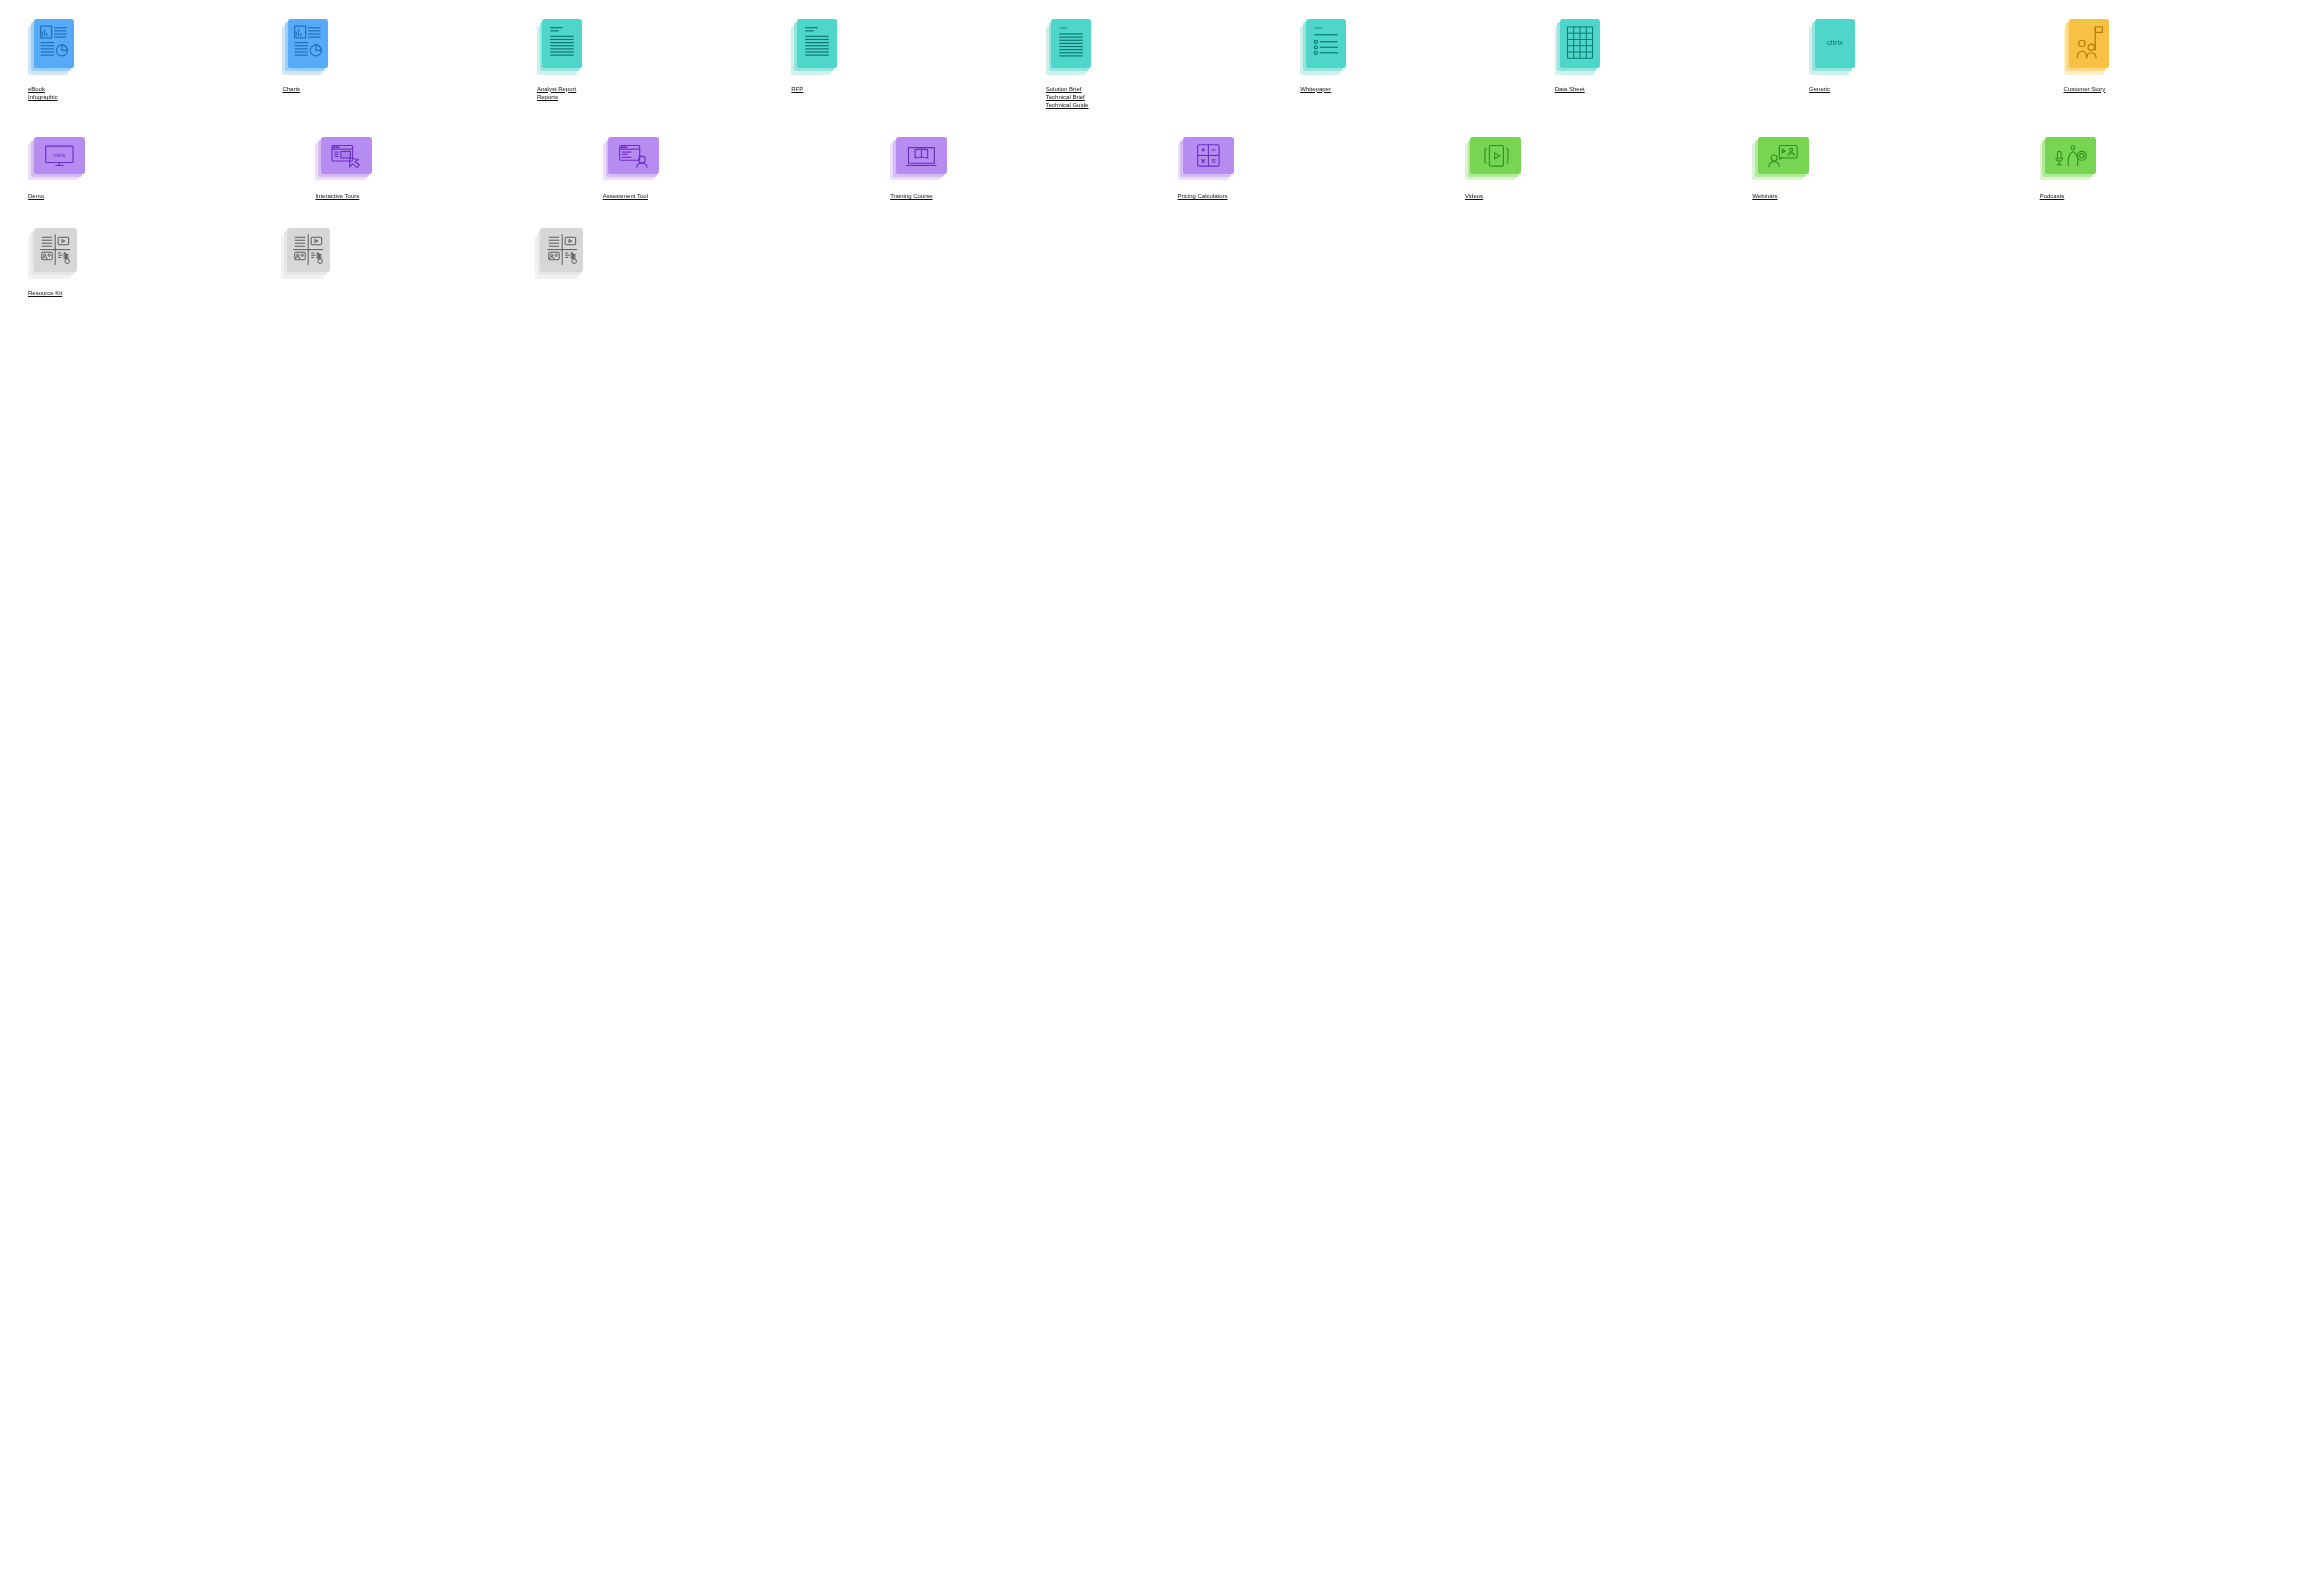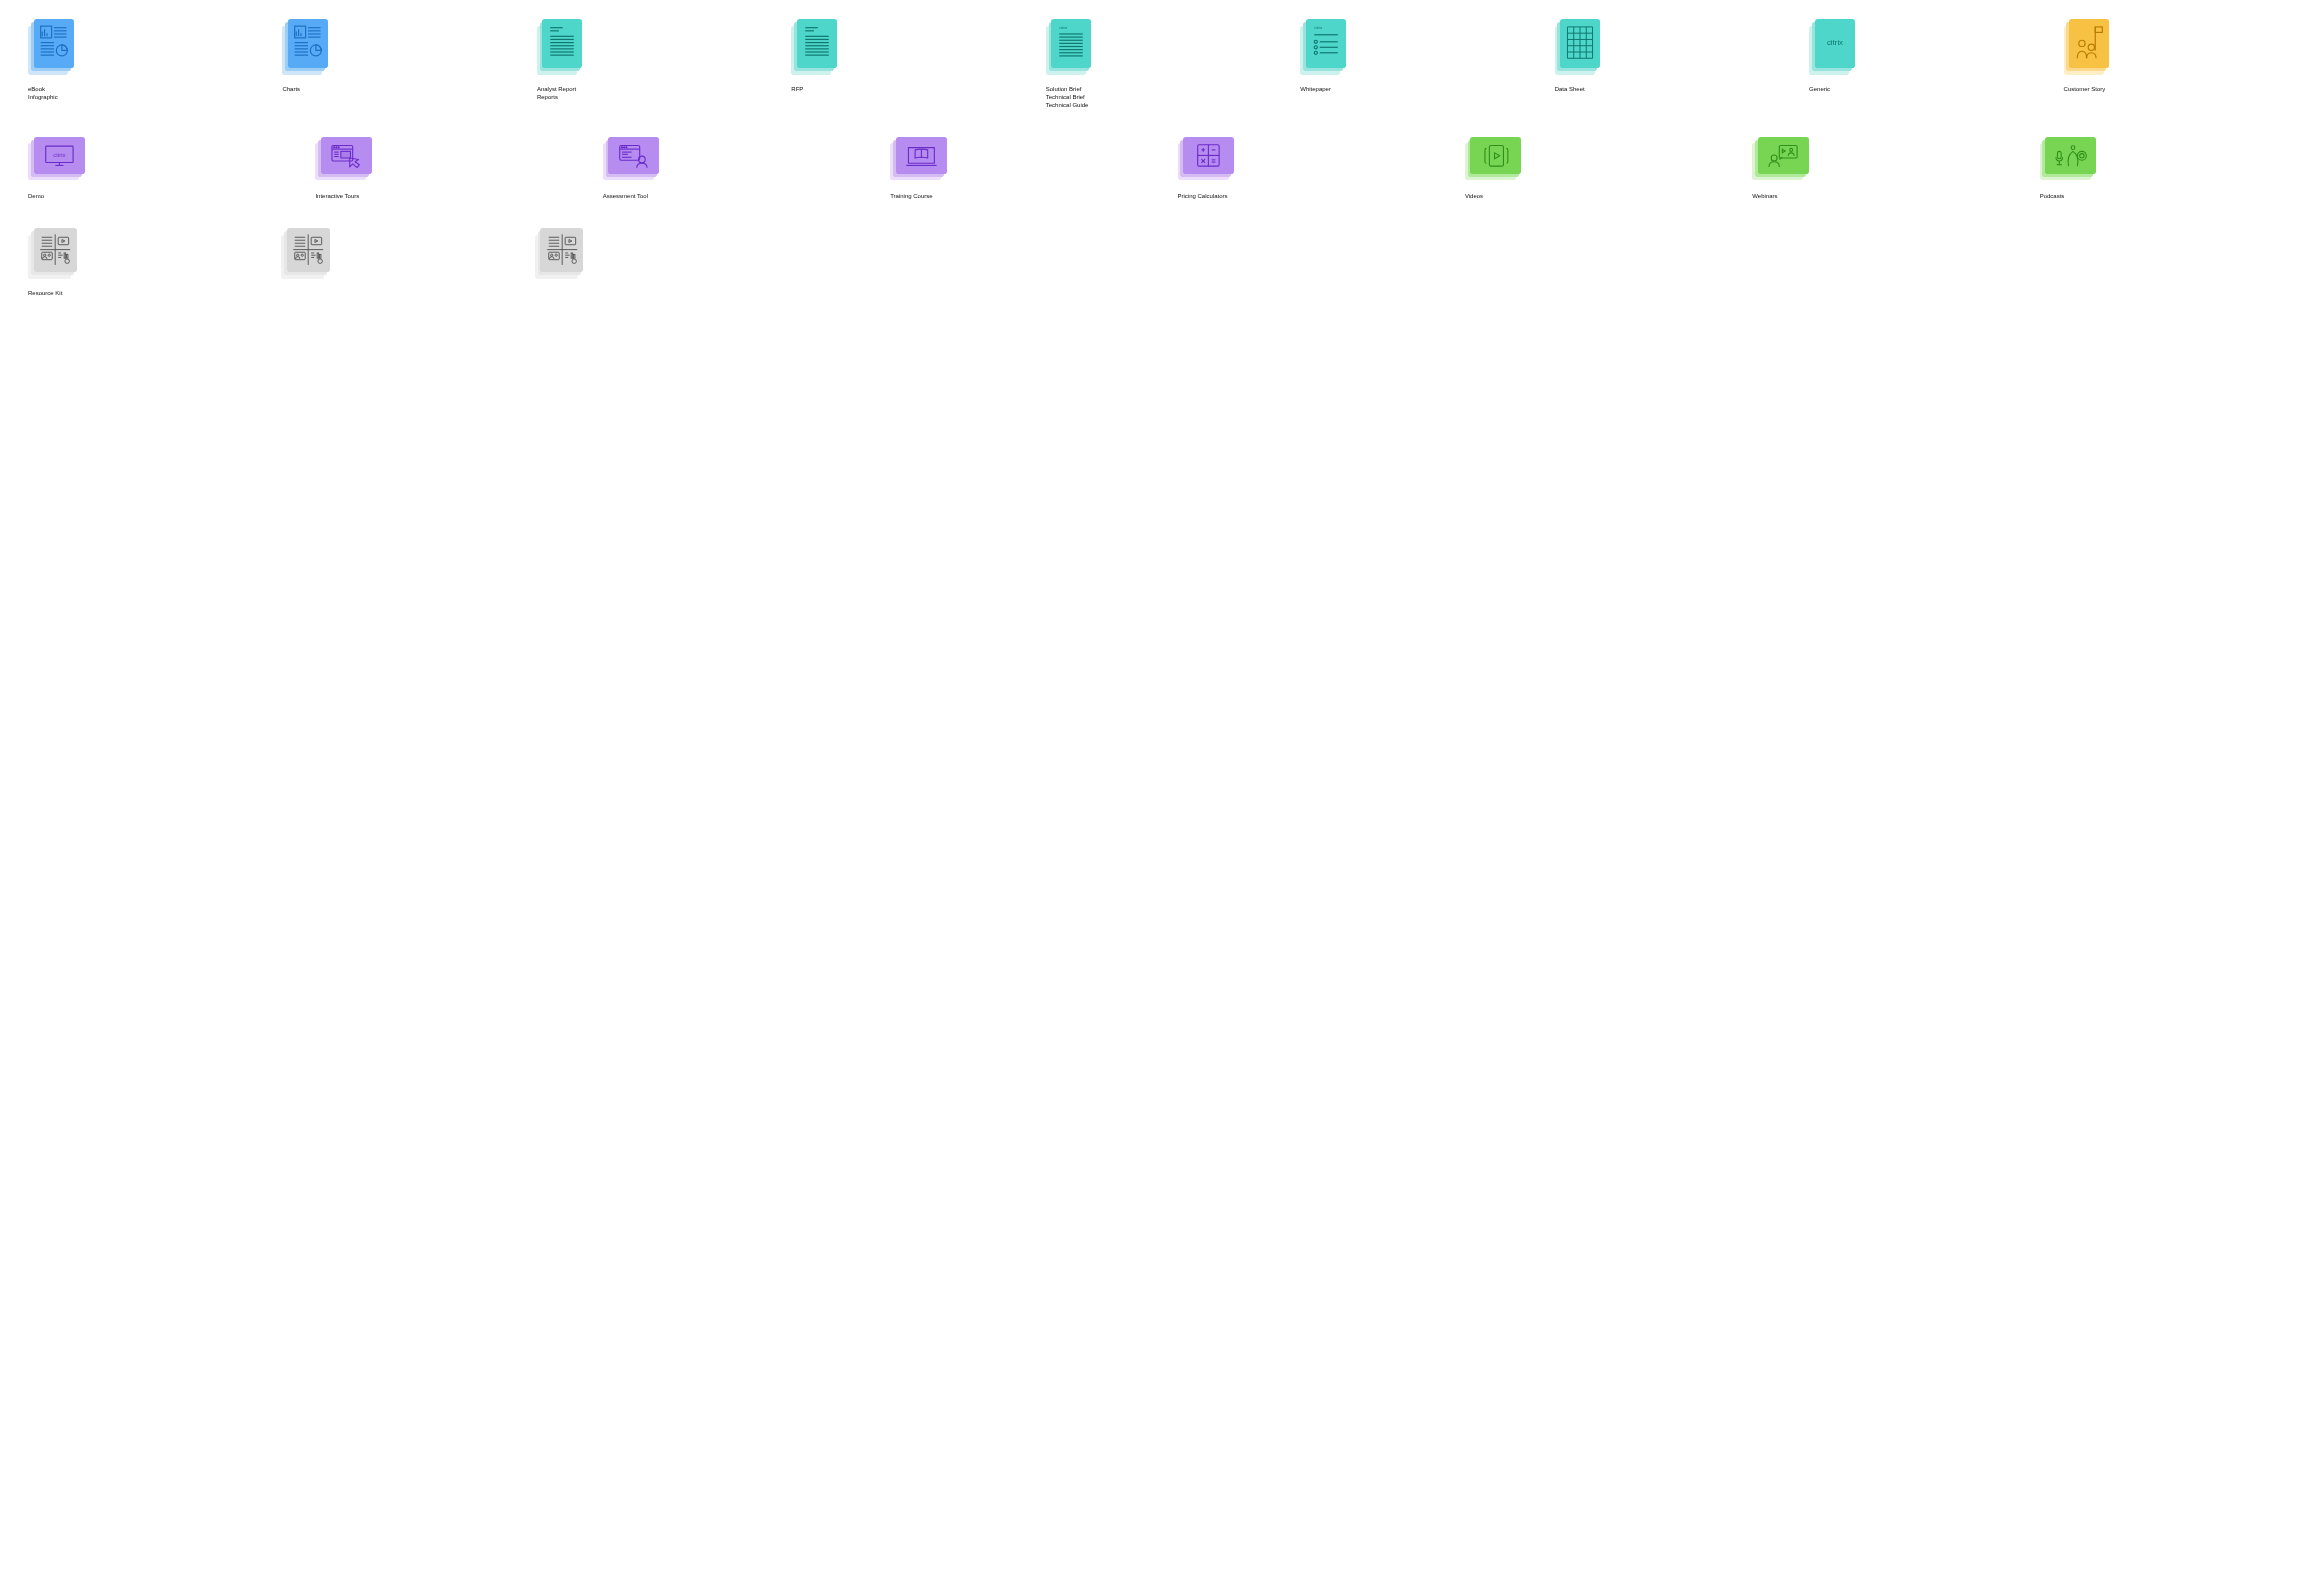--- a/index.html
+++ b/index.html
@@ -9,20 +9,21 @@
     background: #ffffff;
     font-family: -apple-system, BlinkMacSystemFont, "Segoe UI", Arial, sans-serif;
     color: #111;
   }
   .grid-row {
     display: grid;
     grid-template-columns: repeat(9, 1fr);
     gap: 28px 28px;
     margin-bottom: 28px;
     align-items: start;
+    text-decoration: underline;
   }
   .grid-row.row2 {
     grid-template-columns: repeat(8, 1fr);
     gap: 28px 37px;
   }
   .grid-row.row3 {
     grid-template-columns: repeat(9, 1fr);
     gap: 28px 18.5px;
   }
   .cell {

